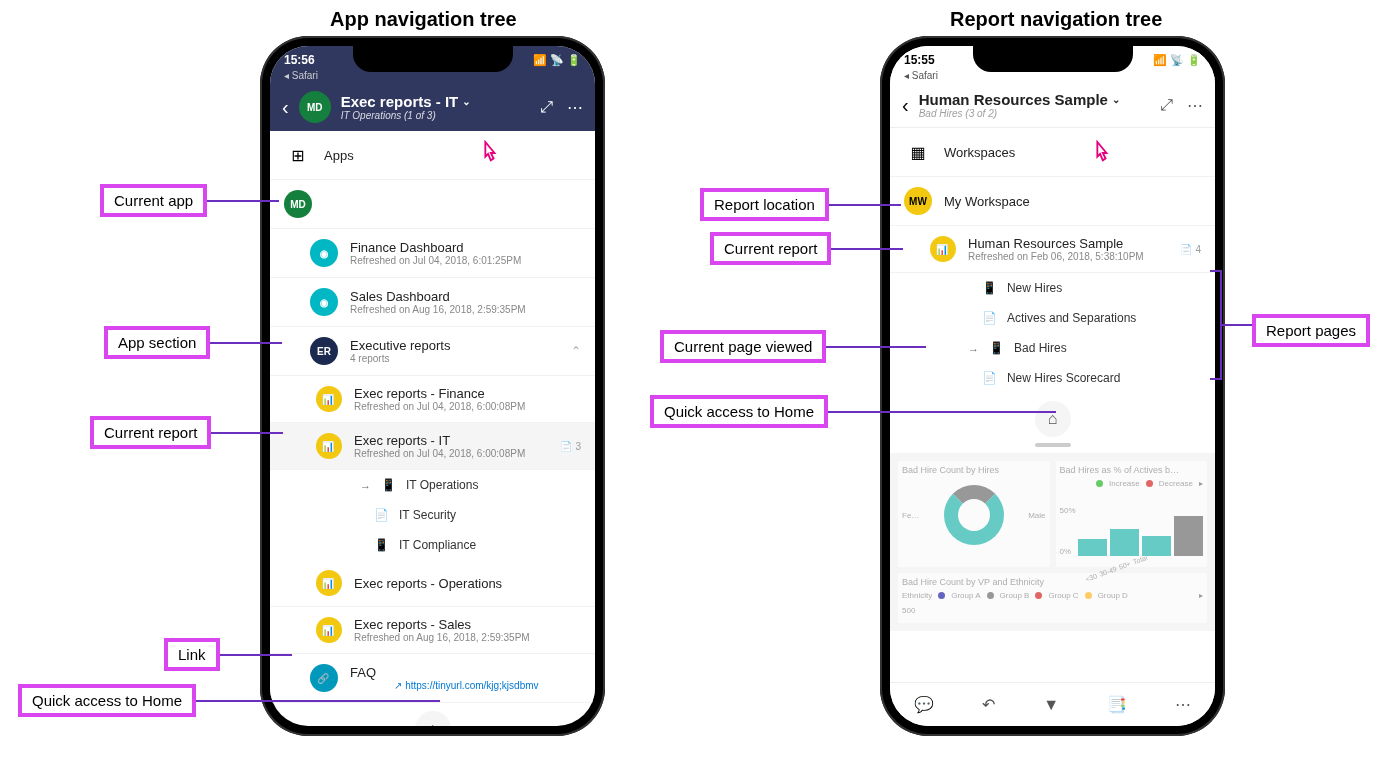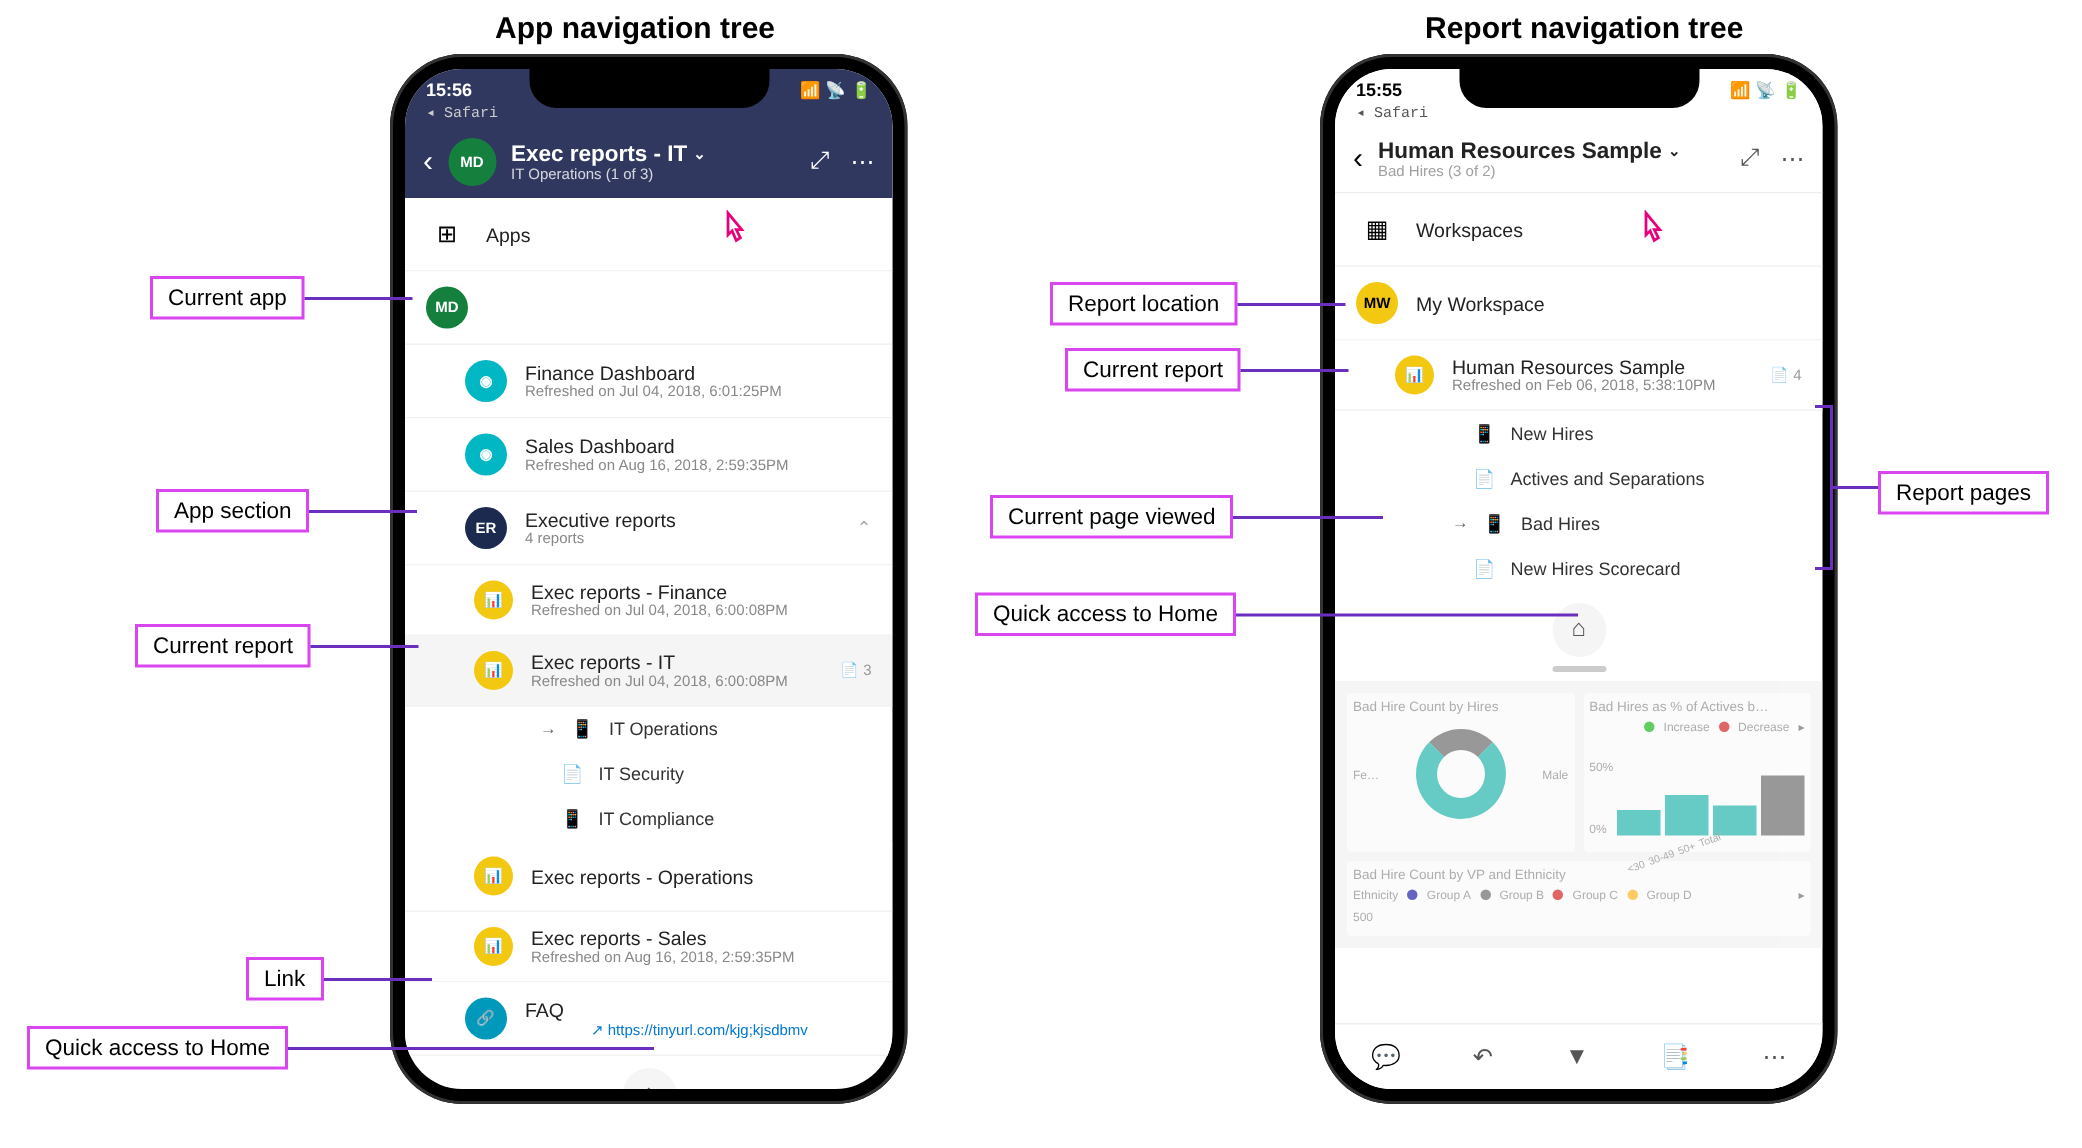--- a/index.html
+++ b/index.html
@@ -34,41 +34,41 @@
   width: 160px; height: 26px; background: #000;
   border-radius: 0 0 18px 18px; z-index: 10;
 }
 
 .status-bar {
   height: 24px; display: flex; justify-content: space-between;
   align-items: center; padding: 4px 14px 0; font-size: 12px; font-weight: 600;
 }
 .status-bar.dark { background: #30385f; color: #fff; }
 .status-bar.light { background: #fff; color: #000; }
-.safari-back { font-size: 10px; padding: 0 14px 2px; font-family: Liberation Mono, monospace; }
+.safari-back { font-size: 10px; padding: 0 14px 2px; }
 .safari-back.dark { background: #30385f; color: #ccc; }
 .safari-back.light { background: #fff; color: #555; }
 
 .app-header {
   display: flex; align-items: center; padding: 8px 12px; gap: 10px;
 }
 .app-header.dark { background: #30385f; color: #fff; }
 .app-header.light { background: #fff; color: #000; border-bottom: 1px solid #eee; }
 
 .back-chevron { font-size: 20px; font-weight: 300; }
 .avatar { width: 32px; height: 32px; border-radius: 50%; display: flex; align-items: center; justify-content: center; font-size: 10px; font-weight: 600; color: #fff; flex-shrink: 0; }
 .avatar.blue { background: #15803d; }
 .avatar.yellow { background: #f2c811; color: #000; }
 .avatar.teal { background: #00b7c3; }
 .avatar.navy { background: #1b2a4e; }
 .avatar.cyan { background: #0099bc; }
 
 .header-text { flex: 1; }
 .header-title { font-size: 15px; font-weight: 600; display: flex; align-items: center; gap: 4px; }
-.header-sub { font-size: 10px; opacity: 0.8; }
+.header-sub { font-size: 10px; opacity: 0.8; font-style: italic; }
 .header-actions { display: flex; gap: 14px; font-size: 16px; }
 
 .list-content { overflow-y: hidden; }
 
 .row { display: flex; align-items: center; padding: 10px 14px; gap: 12px; border-bottom: 1px solid #f2f2f2; background: #fff; }
 .row.highlight { background: #f5f5f5; }
 .row-icon-box { width: 28px; height: 28px; display: flex; align-items: center; justify-content: center; flex-shrink: 0; }
 .row-text { flex: 1; min-width: 0; }
 .row-title { font-size: 13px; font-weight: 500; color: #222; }
 .row-sub { font-size: 10px; color: #888; }
@@ -93,21 +93,21 @@
 .chart-title { font-size: 9px; margin-bottom: 4px; }
 .donut { width: 60px; height: 60px; border-radius: 50%; border: 14px solid #00a99d; border-top-color: #555; margin: 6px auto; }
 .bars { display: flex; align-items: flex-end; gap: 3px; height: 50px; margin-top: 18px; }
 .bar { flex: 1; background: #00a99d; }
 .legend-dots { display: flex; gap: 6px; flex-wrap: wrap; font-size: 8px; align-items: center; }
 .dot { width: 7px; height: 7px; border-radius: 50%; display: inline-block; }
 
 .bottom-nav { position: absolute; bottom: 0; left: 0; right: 0; height: 44px; background: #fff; border-top: 1px solid #eee; display: flex; justify-content: space-around; align-items: center; font-size: 16px; color: #555; }
 
 .callout { position: absolute; display: flex; align-items: center; }
-.callout-box { border: 2px solid #d946ef; padding: 4px 10px; font-size: 15px; background: #fff; white-space: nowrap; }
+.callout-box { border: 4px solid #d946ef; padding: 4px 10px; font-size: 15px; background: #fff; white-space: nowrap; }
 .callout-line { height: 2px; background: #6b2fbf; }
 
 .pointer-hand {
   position: absolute; width: 22px; height: 26px;
   pointer-events: none; z-index: 20;
 }
 .pointer-hand svg { width: 100%; height: 100%; }
 
 .bracket { position: absolute; border: 2px solid #6b2fbf; border-left: none; width: 12px; }
 .bracket-line { position: absolute; height: 2px; background: #6b2fbf; }

